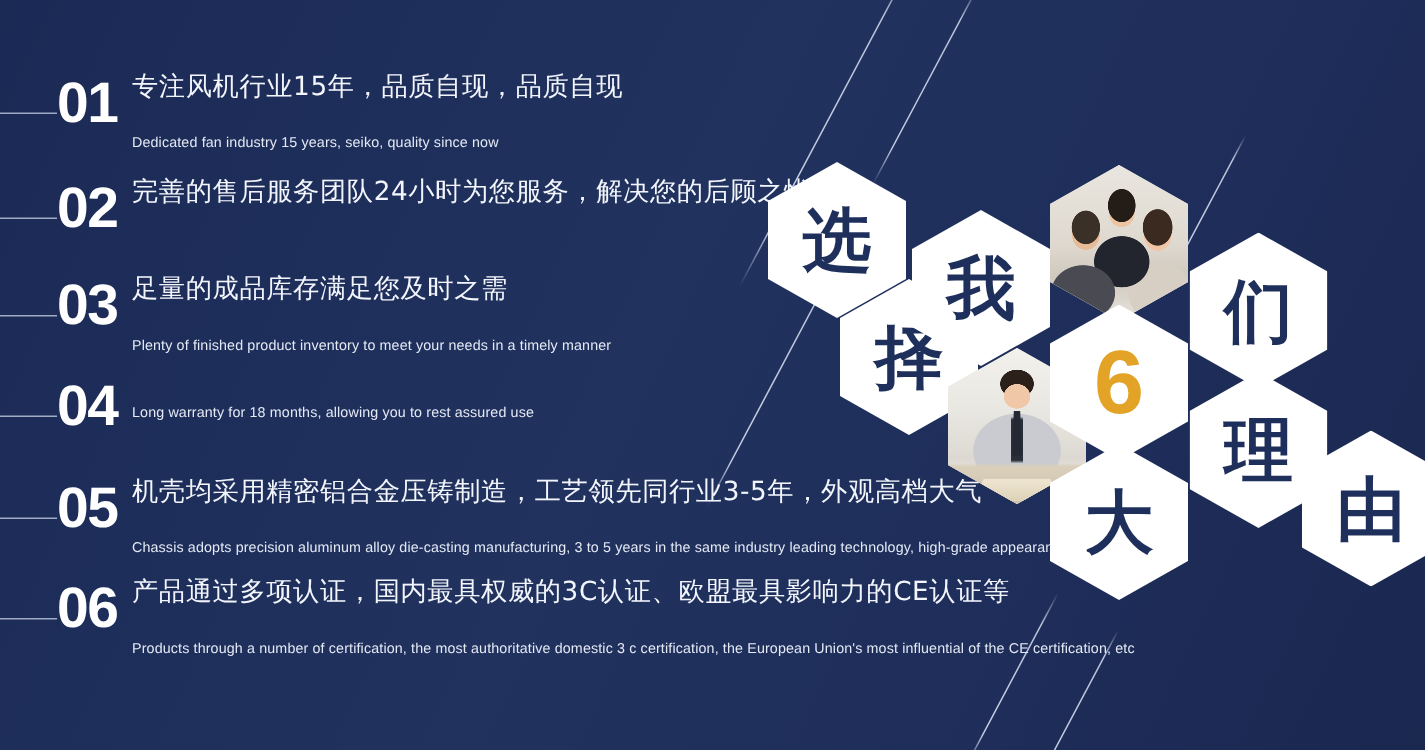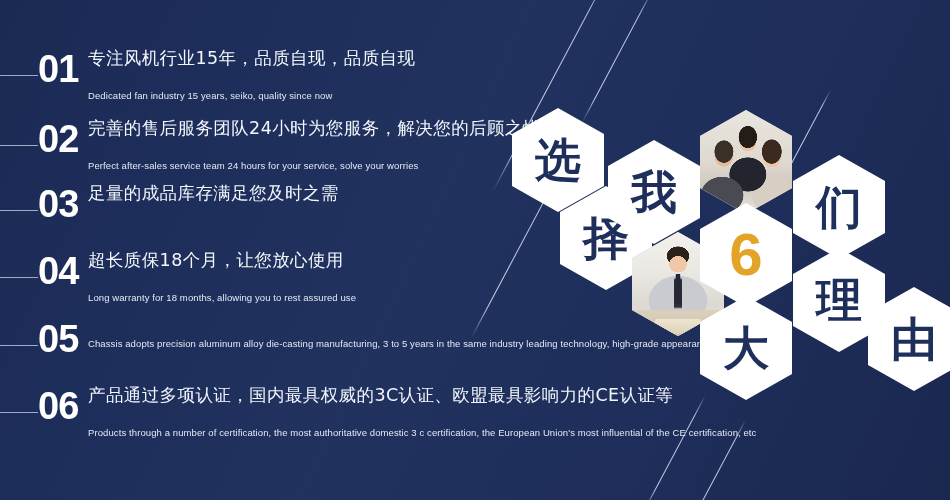--- a/index.html
+++ b/index.html
@@ -129,45 +129,45 @@
       <div class="cn">专注风机行业15年，品质自现，品质自现</div>
       <div class="en">Dedicated fan industry 15 years, seiko, quality since now</div>
     </div>
   </div>
 
   <div class="row" style="top:145px;">
     <div class="tick"></div>
     <div class="num">02</div>
     <div class="txtwrap">
       <div class="cn">完善的售后服务团队24小时为您服务，解决您的后顾之忧</div>
-      <div class="en">Perfect after-sales service team 24 hours for your service, solve your worries</div>
     </div>
   </div>
 
   <div class="row" style="top:210px;">
     <div class="tick"></div>
     <div class="num">03</div>
     <div class="txtwrap">
       <div class="cn">足量的成品库存满足您及时之需</div>
+      <div class="en">Plenty of finished product inventory to meet your needs in a timely manner</div>
     </div>
   </div>
 
   <div class="row" style="top:277px;">
     <div class="tick"></div>
     <div class="num">04</div>
     <div class="txtwrap">
-      <div class="cn">超长质保18个月，让您放心使用</div>
       <div class="en">Long warranty for 18 months, allowing you to rest assured use</div>
     </div>
   </div>
 
   <div class="row" style="top:345px;">
     <div class="tick"></div>
     <div class="num">05</div>
     <div class="txtwrap">
+      <div class="cn">机壳均采用精密铝合金压铸制造，工艺领先同行业3-5年，外观高档大气</div>
       <div class="en">Chassis adopts precision aluminum alloy die-casting manufacturing, 3 to 5 years in the same industry leading technology, high-grade appearance atmosphere</div>
     </div>
   </div>
 
   <div class="row" style="top:412px;">
     <div class="tick"></div>
     <div class="num">06</div>
     <div class="txtwrap">
       <div class="cn">产品通过多项认证，国内最具权威的3C认证、欧盟最具影响力的CE认证等</div>
       <div class="en">Products through a number of certification, the most authoritative domestic 3 c certification, the European Union's most influential of the CE certification, etc</div>

